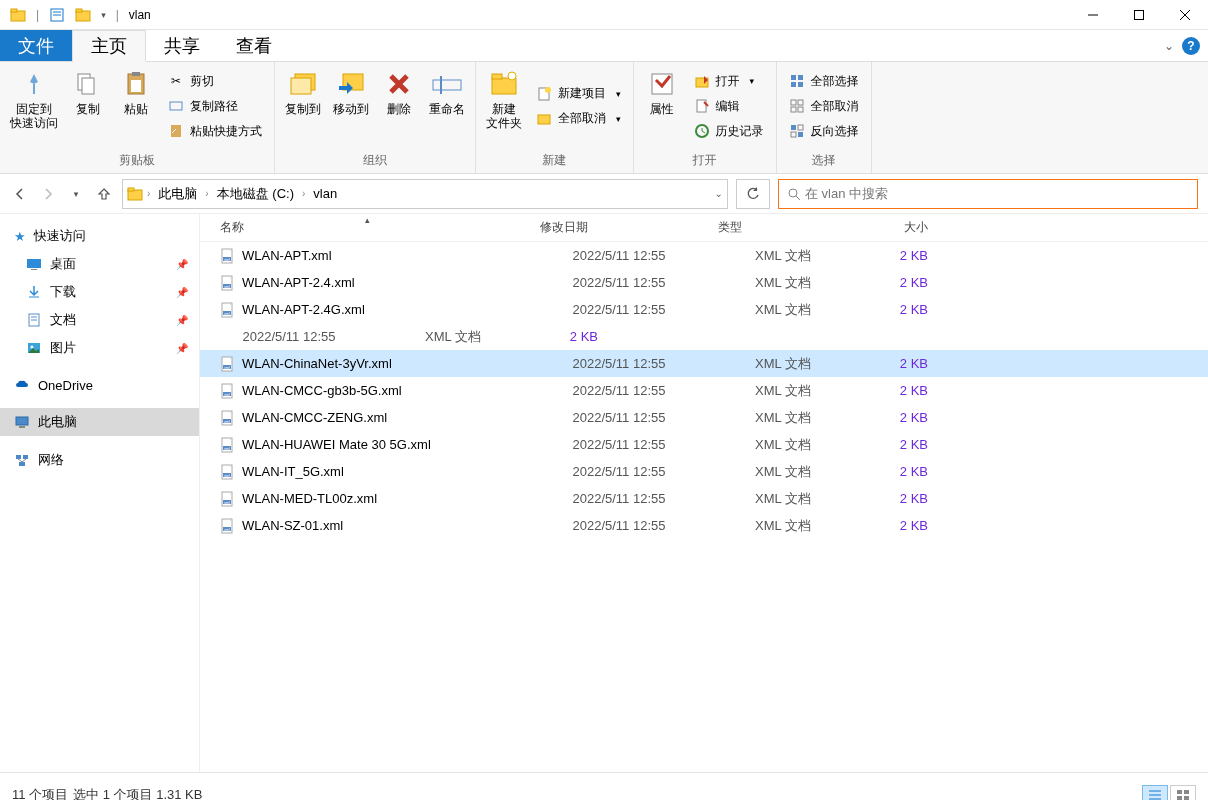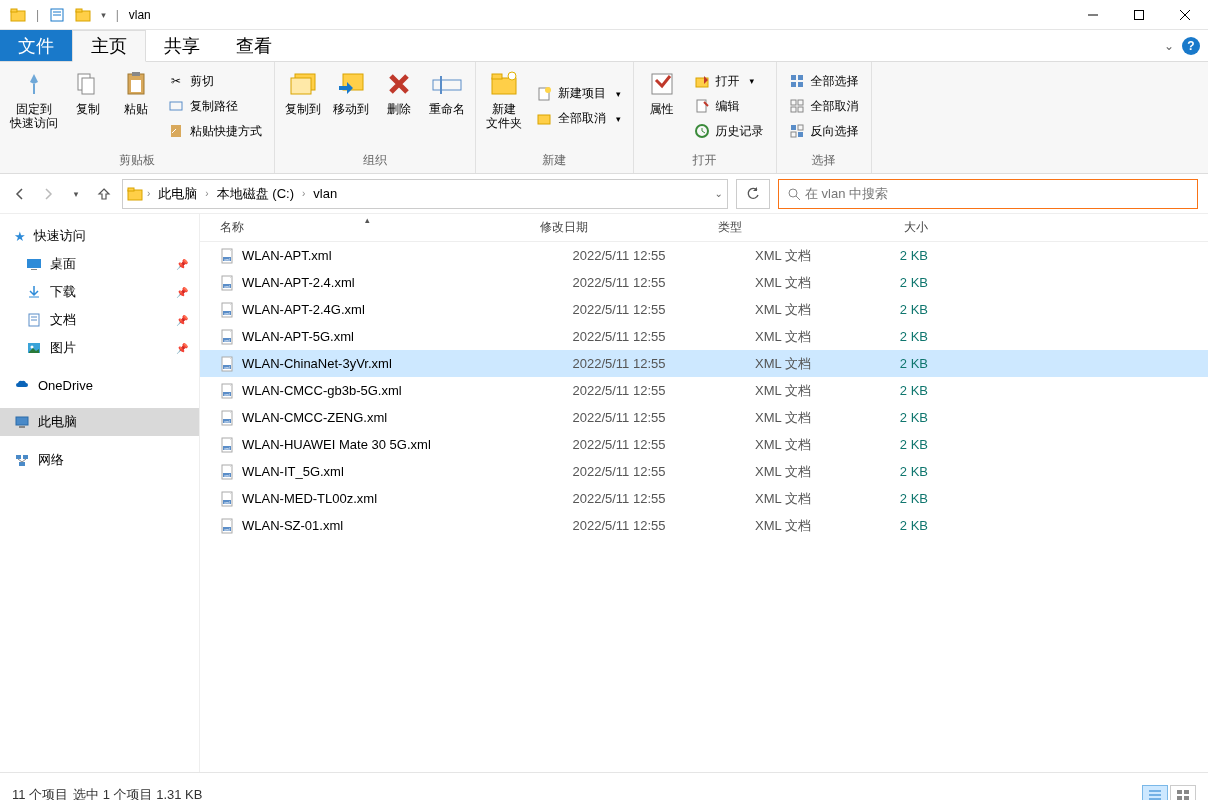--- a/index.html
+++ b/index.html
@@ -62,21 +62,21 @@
 .colheader .col.size { width: 80px; text-align: right; justify-content: flex-end; }
 .colheader .sort-ind { position: absolute; top: -4px; left: 50%; font-size: 9px; color: #555; }
 
 .filelist { flex: 1; overflow-y: auto; }
 .filerow { height: 27px; display: flex; align-items: center; font-size: 13px; }
 .filerow.selected { background: #cde8ff; }
 .filerow .cell { padding: 0 10px; white-space: nowrap; overflow: hidden; text-overflow: ellipsis; text-align: center; }
 .filerow .cell.name { width: 330px; display: flex; align-items: center; gap: 6px; padding-left: 20px; }
 .filerow .cell.date { width: 178px; color: #555; }
 .filerow .cell.type { width: 150px; color: #555; }
-.filerow .cell.size { width: 80px; text-align: right; color: #0f766e; }
+.filerow .cell.size { width: 80px; text-align: right; color: #6d28d9; }
 .fileicon { width: 16px; height: 16px; flex-shrink: 0; }
 
 
 .statusbar { height: 44px; border-top: 1px solid #e5e5e5; display: flex; align-items: center; padding: 0 12px; font-size: 13px; color: #333; gap: 5px; }
 .statusbar .right { margin-left: auto; display: flex; gap: 2px; }
 .viewbtn { width: 26px; height: 20px; border: 1px solid #ccc; display: flex; align-items: center; justify-content: center; background: #fff; }
 .viewbtn.active { background: #cde8ff; border-color: #7ab8e8; }
 
 
 svg { display: block; }
@@ -555,31 +555,20 @@
                 <text x="7" y="12.5" font-size="3.5" fill="#fff" text-anchor="middle">xml</text>
               </svg>
             </span>
             <span>WLAN-APT-2.4G.xml</span>
           </div>
           <div class="cell date">2022/5/11 12:55</div>
           <div class="cell type">XML 文档</div>
           <div class="cell size">2 KB</div>
         </div>
         <div class="filerow">
-          <div class="cell name">
-            <span>
-              <svg class="fileicon" viewBox="0 0 16 16">
-                <rect x="2" y="1" width="10" height="14" fill="#fff" stroke="#aaa"></rect>
-                <path d="M10 1 L12 3 L10 3 Z" fill="#ddd"></path>
-                <rect x="3" y="9" width="8" height="4" fill="#5a8dc8"></rect>
-                <text x="7" y="12.5" font-size="3.5" fill="#fff" text-anchor="middle">xml</text>
-              </svg>
-            </span>
-            <span>WLAN-APT-5G.xml</span>
-          </div>
           <div class="cell date">2022/5/11 12:55</div>
           <div class="cell type">XML 文档</div>
           <div class="cell size">2 KB</div>
         </div>
         <div class="filerow selected">
           <div class="cell name">
             <span>
               <svg class="fileicon" viewBox="0 0 16 16">
                 <rect x="2" y="1" width="10" height="14" fill="#fff" stroke="#aaa"></rect>
                 <path d="M10 1 L12 3 L10 3 Z" fill="#ddd"></path>

